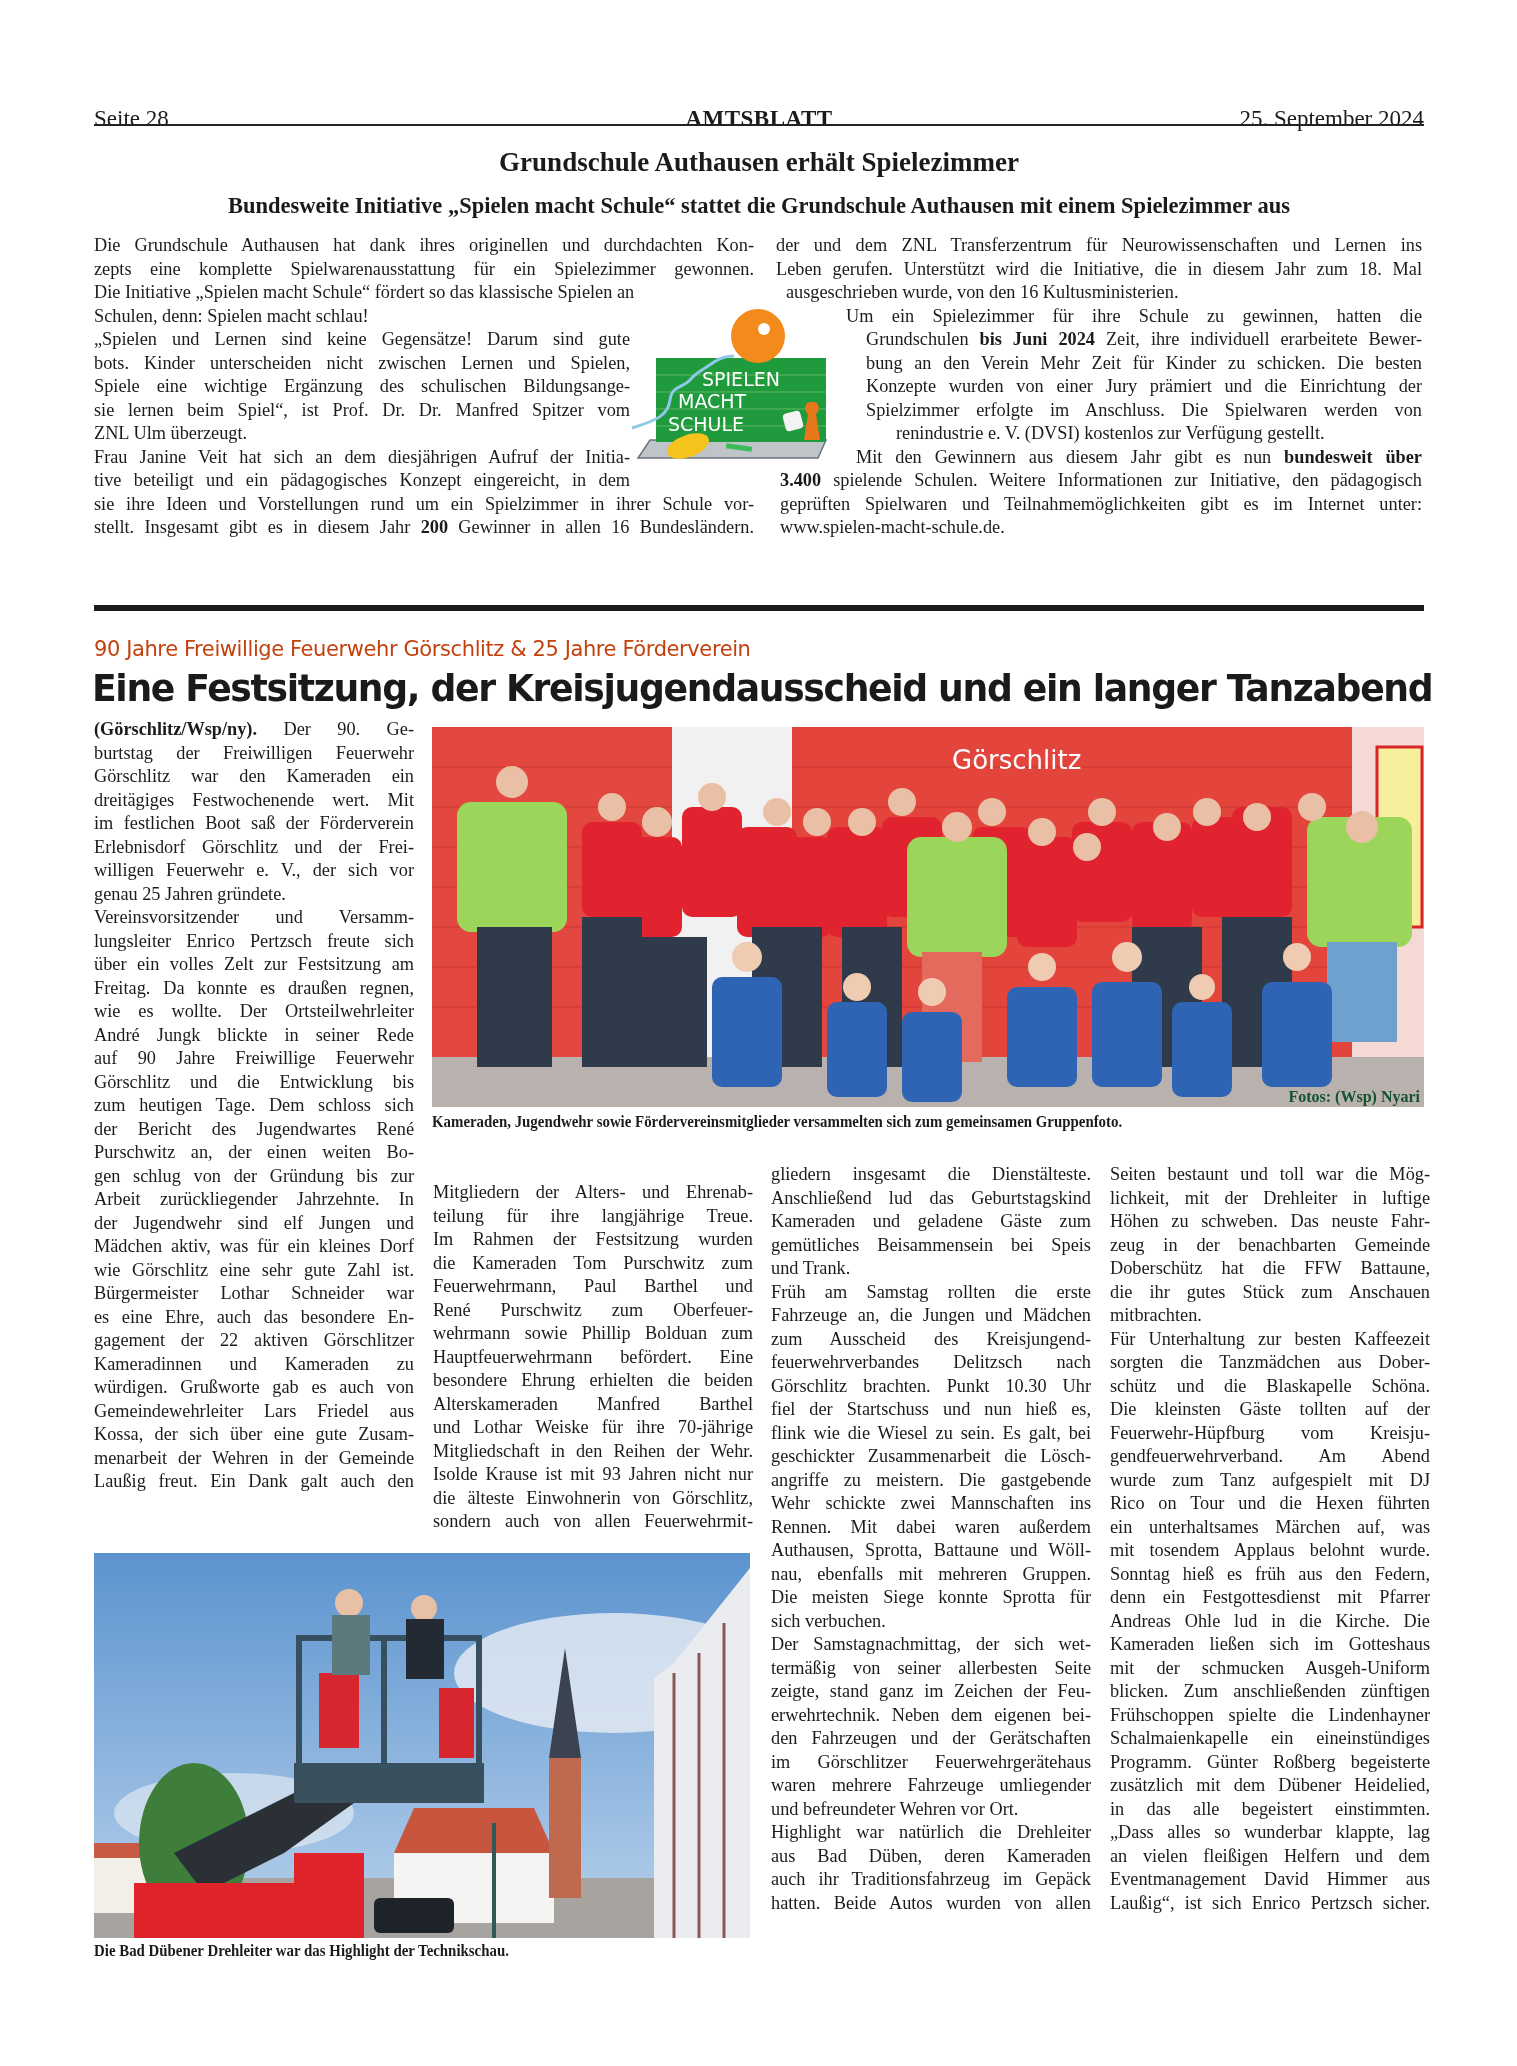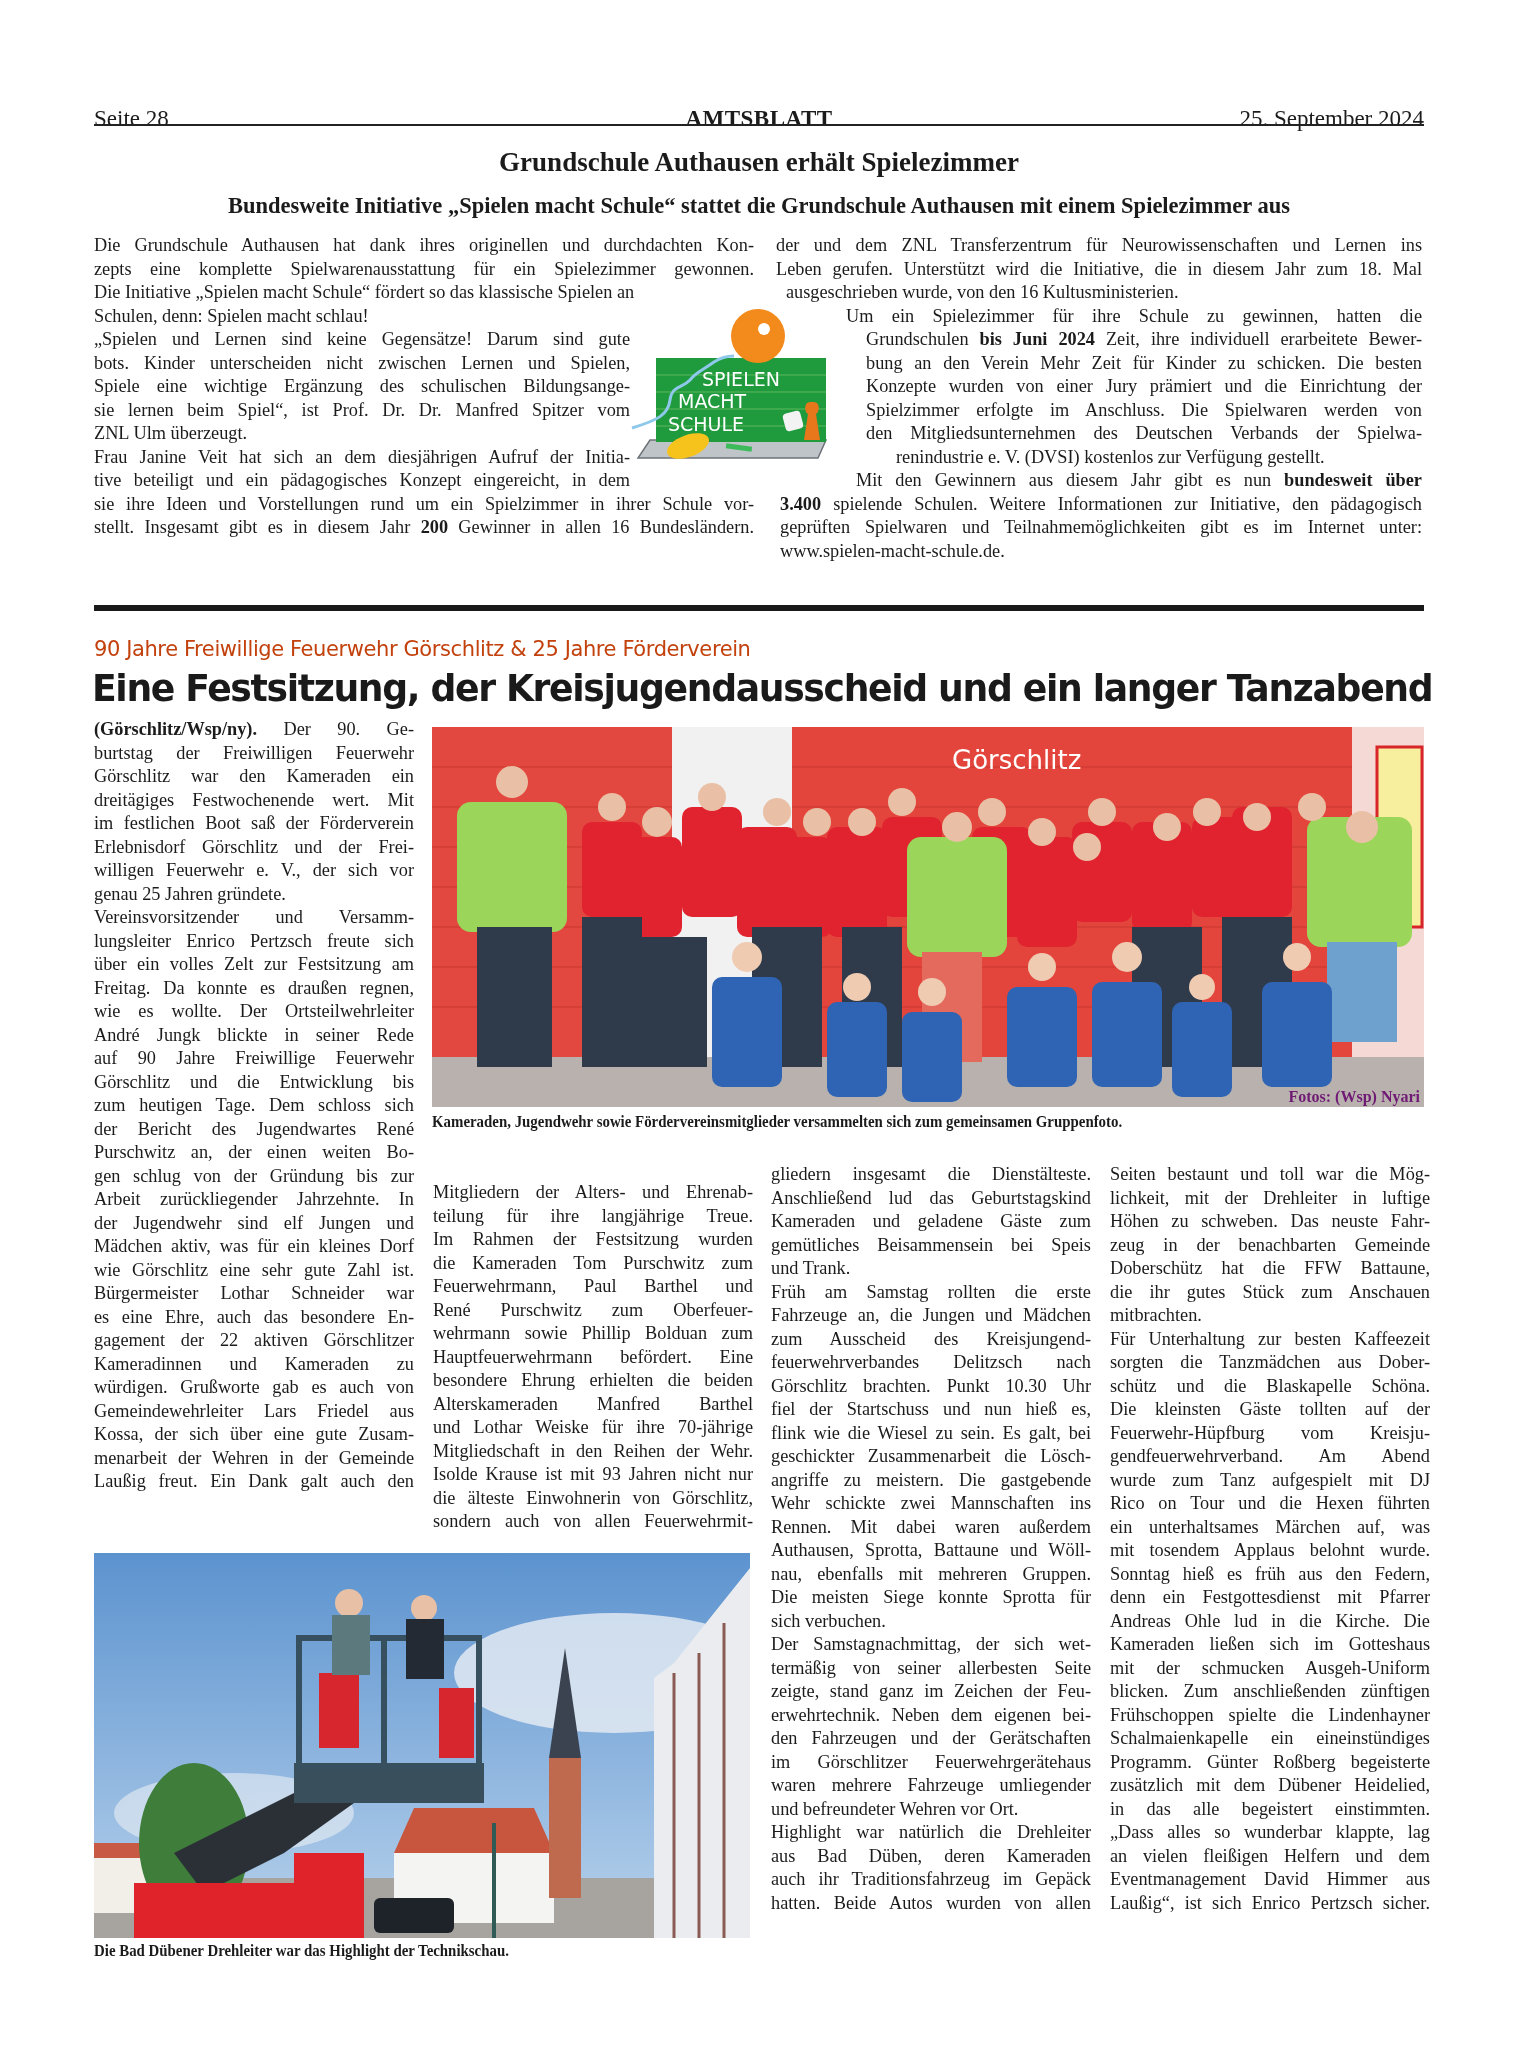--- a/index.html
+++ b/index.html
@@ -33,21 +33,21 @@
   .a2-kicker { top: 637px; left: 94px; font-family: "DejaVu Sans", "Liberation Sans", sans-serif; font-size: 21px; color: #c2410c; letter-spacing: -0.4px; }
   .a2-title { top: 666px; left: 92px; font-family: "DejaVu Sans", "Liberation Sans", sans-serif; font-size: 37.5px; font-weight: bold; color: #1a1a1a; letter-spacing: -1.4px; white-space: nowrap; transform-origin: left top; transform: scaleX(0.965); }
 
   .col { width: 320px; }
   .c1a { top: 718px; left: 94px; }
   .c2 { top: 1181px; left: 433px; }
   .c3 { top: 1163px; left: 771px; }
   .c4 { top: 1163px; left: 1110px; }
 
   .photo1 { top: 727px; left: 432px; width: 992px; height: 380px; overflow: hidden; }
-  .credit1 { top: 1088px; left: 1230px; width: 190px; text-align: right; font-size: 16px; font-weight: bold; color: #701a75; }
+  .credit1 { top: 1088px; left: 1230px; width: 190px; text-align: right; font-size: 16px; font-weight: bold; color: #14532d; }
   .cap1 { top: 1113px; left: 432px; font-size: 16px; font-weight: bold; white-space: nowrap; transform-origin: left top; transform: scaleX(0.93); }
 
   .photo2 { top: 1553px; left: 94px; width: 656px; height: 385px; overflow: hidden; }
   .cap2 { top: 1942px; left: 94px; font-size: 16px; font-weight: bold; white-space: nowrap; transform-origin: left top; transform: scaleX(0.93); }
 
   b.bd { font-weight: bold; }
 </style>
 </head>
 <body>
 
@@ -102,21 +102,20 @@
 
 <div class="abs body a1-right">
   <span class="j">der und dem ZNL Transferzentrum für Neurowissenschaften und Lernen ins</span>
   <span class="j">Leben gerufen. Unterstützt wird die Initiative, die in diesem Jahr zum 18. Mal</span>
   <span class="nj" style="margin-left:10px">ausgeschrieben wurde, von den 16 Kultusministerien.</span>
   <span class="j" style="margin-left:70px">Um ein Spielezimmer für ihre Schule zu gewinnen, hatten die</span>
   <span class="j" style="margin-left:90px"><span>Grundschulen </span><b class="bd">bis Juni 2024</b><span> Zeit, ihre individuell erarbeitete Bewer-</span></span>
   <span class="j" style="margin-left:90px">bung an den Verein Mehr Zeit für Kinder zu schicken. Die besten</span>
   <span class="j" style="margin-left:90px">Konzepte wurden von einer Jury prämiert und die Einrichtung der</span>
   <span class="j" style="margin-left:90px">Spielzimmer erfolgte im Anschluss. Die Spielwaren werden von</span>
-  <span class="j" style="margin-left:90px">den Mitgliedsunternehmen des Deutschen Verbands der Spielwa-</span>
   <span class="nj" style="margin-left:120px">renindustrie e. V. (DVSI) kostenlos zur Verfügung gestellt.</span>
   <span class="j" style="margin-left:80px"><span>Mit den Gewinnern aus diesem Jahr gibt es nun </span><b class="bd">bundesweit über</b></span>
   <span class="j" style="margin-left:4px"><b class="bd">3.400</b><span> spielende Schulen. Weitere Informationen zur Initiative, den pädagogisch</span></span>
   <span class="j" style="margin-left:4px">geprüften Spielwaren und Teilnahmemöglichkeiten gibt es im Internet unter:</span>
   <span class="nj" style="margin-left:4px">www.spielen-macht-schule.de.</span>
 </div>
 
 <div class="abs thick-rule"></div>
 
 <div class="abs a2-kicker">90 Jahre Freiwillige Feuerwehr Görschlitz &amp; 25 Jahre Förderverein</div>

